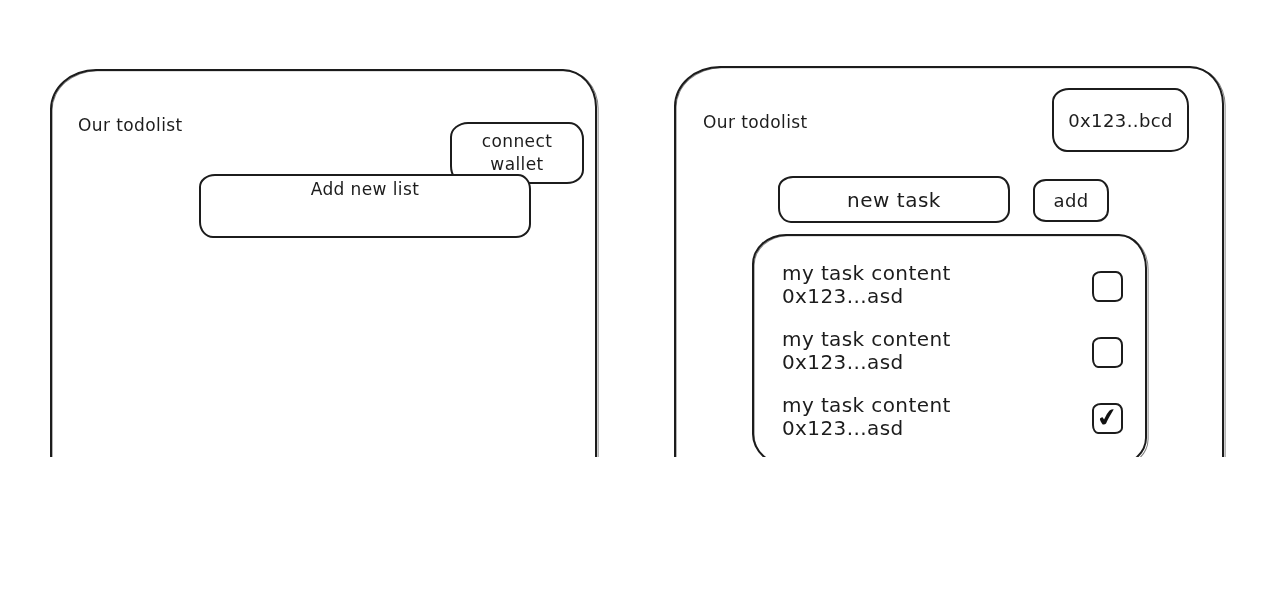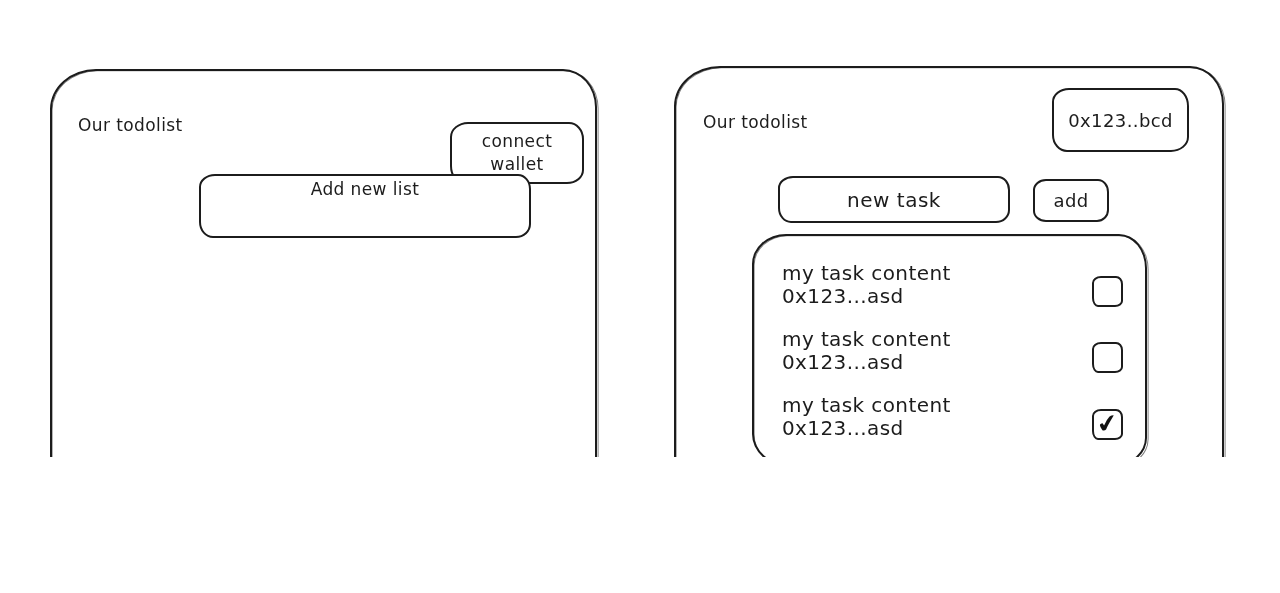--- a/index.html
+++ b/index.html
@@ -100,21 +100,21 @@
     left: 76px; top: 166px; width: 395px; height: 232px;
     border-radius: 34px 28px 32px 36px / 30px 34px 28px 32px;
     display: flex;
     flex-direction: column;
     padding: 26px 22px 0 28px;
     gap: 21px;
   }
   .task-row {
     display: flex;
     justify-content: space-between;
-    align-items: flex-end;
+    align-items: center;
   }
   .task-text {
     font-size: 20px;
     line-height: 1.13;
     letter-spacing: 0.4px;
   }
   .checkbox {
     width: 31px;
     height: 31px;
     border: 2.4px solid #1c1c1c;

